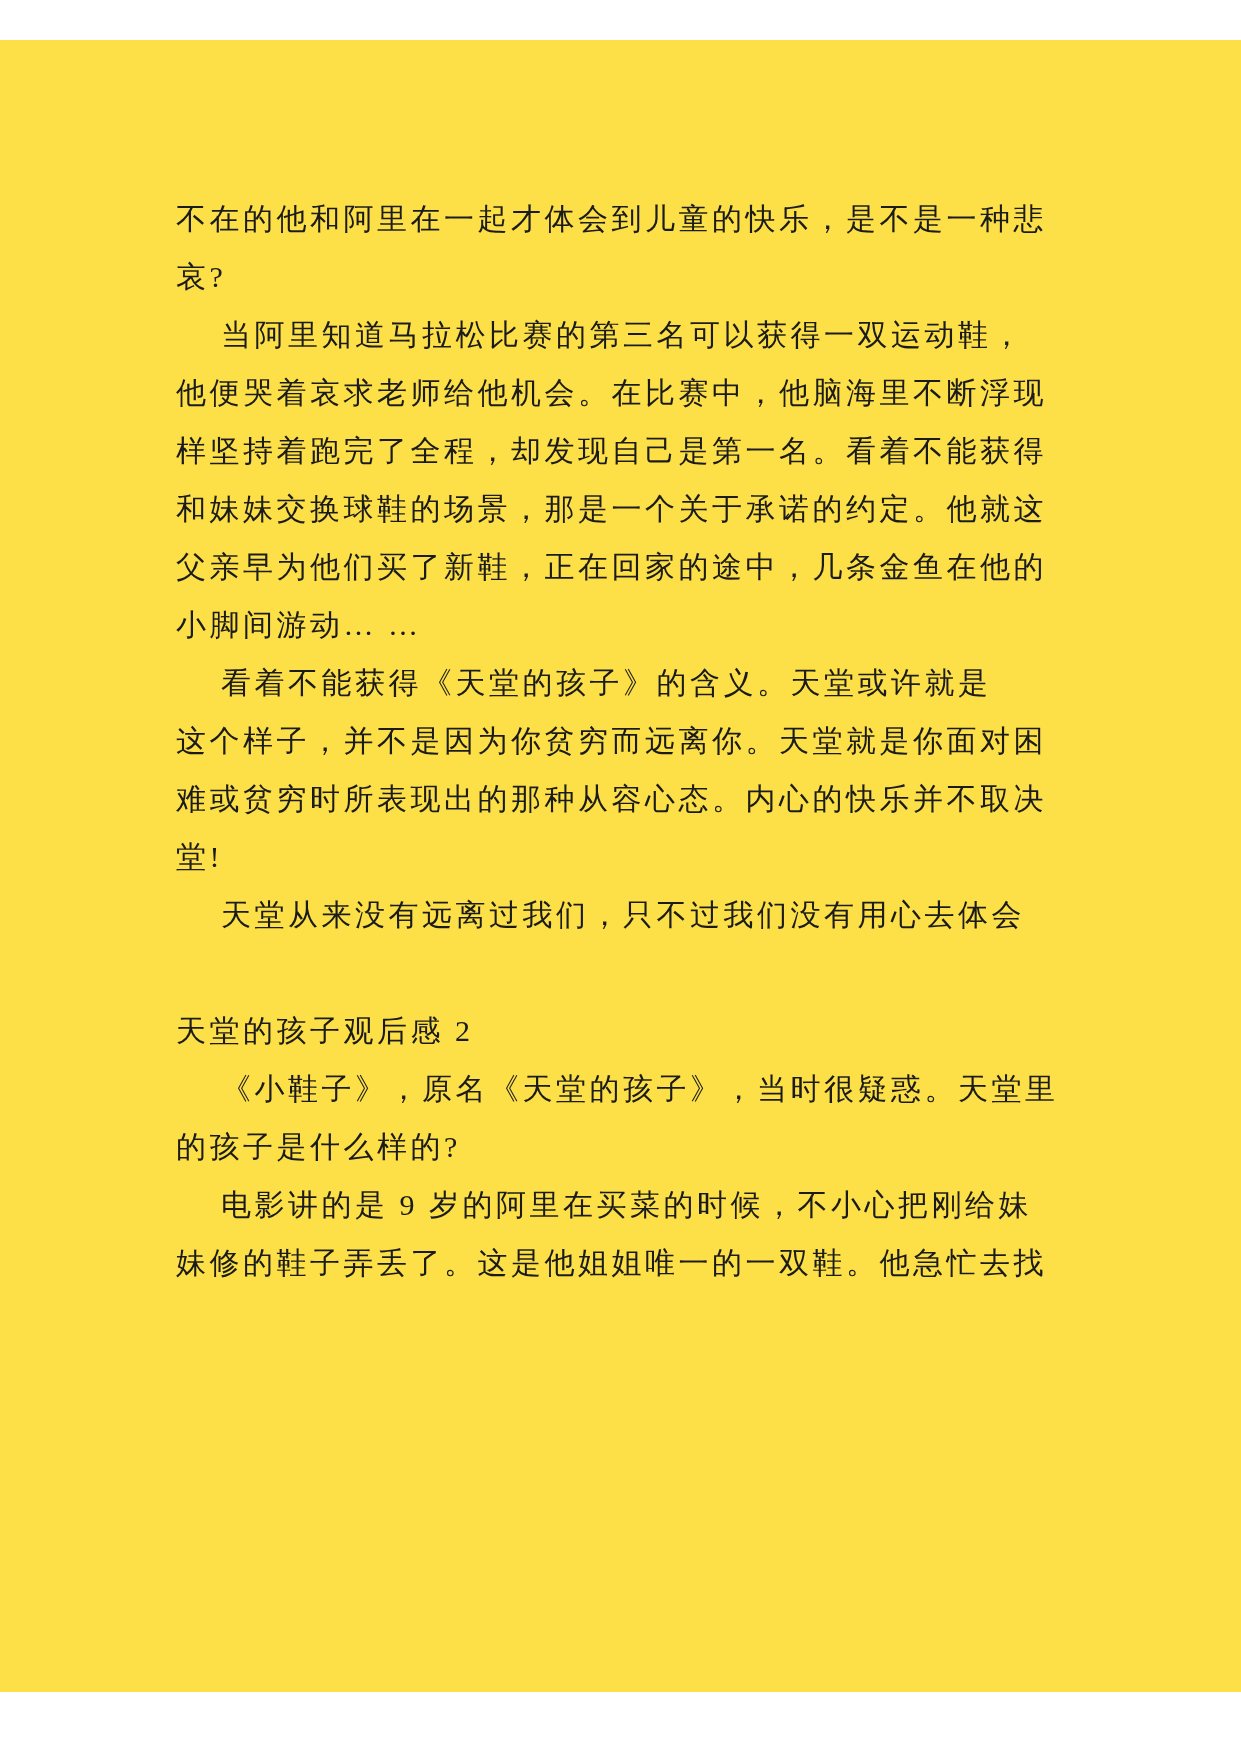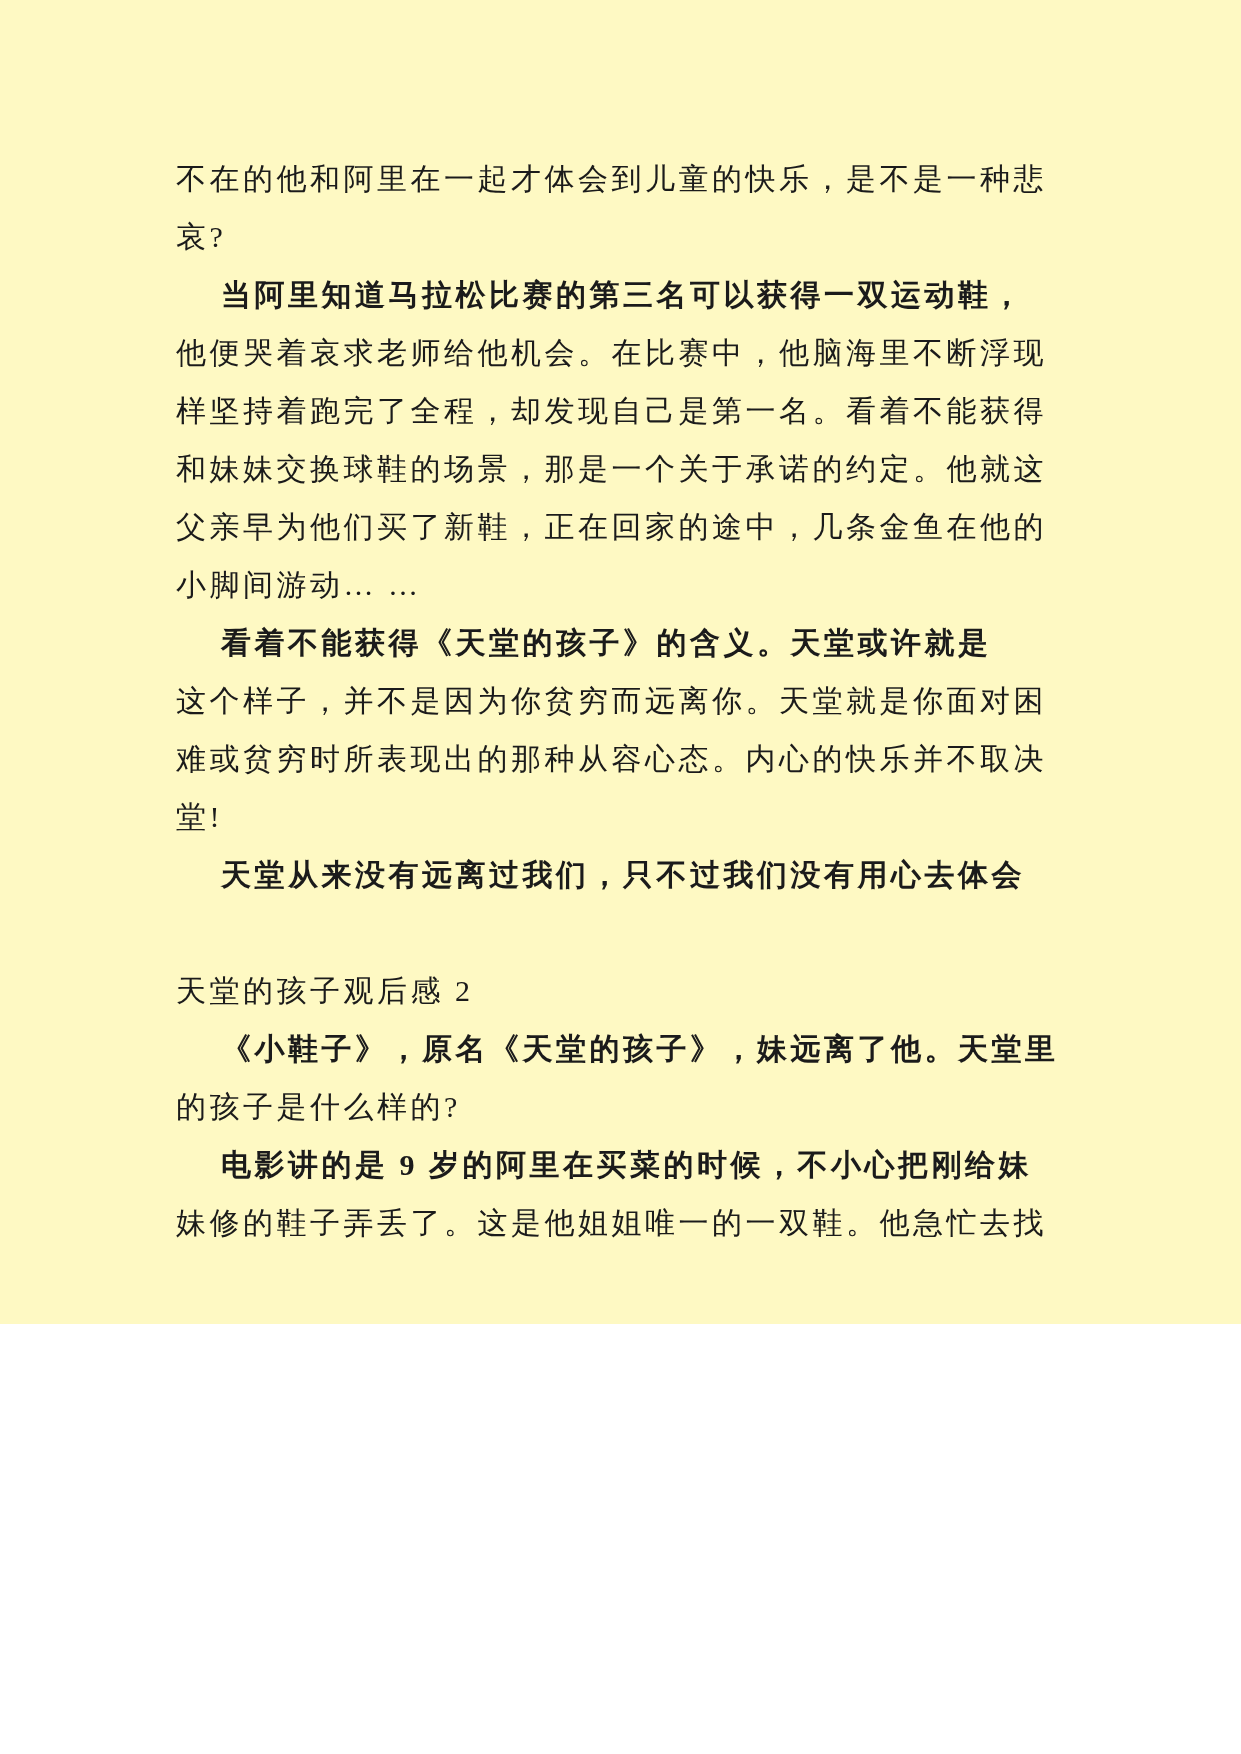--- a/index.html
+++ b/index.html
@@ -3,43 +3,43 @@
 <meta charset="utf-8">
 <style>
   html, body {
     margin: 0;
     padding: 0;
     background: #ffffff;
   }
   .page {
     position: relative;
     width: 1241px;
-    height: 1324px;
-    background: #fef9c3;
+    height: 1652px;
+    background: #fde047;
     overflow: hidden;
+    margin-top: 40px;
   }
   .doc {
     position: absolute;
     left: 176px;
     top: 150px;
     width: 900px;
     color: #1b1b1b;
     font-family: "Liberation Serif", "DejaVu Serif", serif;
     font-size: 30px;
     letter-spacing: 3.5px;
     font-weight: 400;
   }
   .line {
     height: 58px;
     line-height: 58px;
     white-space: pre;
   }
   .line.indent {
     padding-left: 45px;
-    font-weight: bold;
   }
   .gap {
     height: 58px;
   }
   .heading {
     height: 58px;
     line-height: 58px;
     white-space: pre;
   }
 </style>
@@ -56,18 +56,18 @@
       <div class="line">和妹妹交换球鞋的场景，那是一个关于承诺的约定。他就这</div>
       <div class="line">父亲早为他们买了新鞋，正在回家的途中，几条金鱼在他的</div>
       <div class="line">小脚间游动… …</div>
       <div class="line indent">看着不能获得《天堂的孩子》的含义。天堂或许就是</div>
       <div class="line">这个样子，并不是因为你贫穷而远离你。天堂就是你面对困</div>
       <div class="line">难或贫穷时所表现出的那种从容心态。内心的快乐并不取决</div>
       <div class="line">堂!</div>
       <div class="line indent">天堂从来没有远离过我们，只不过我们没有用心去体会</div>
       <div class="gap"></div>
       <div class="heading">天堂的孩子观后感 2</div>
-      <div class="line indent">《小鞋子》，原名《天堂的孩子》，妹远离了他。天堂里</div>
+      <div class="line indent">《小鞋子》，原名《天堂的孩子》，当时很疑惑。天堂里</div>
       <div class="line">的孩子是什么样的?</div>
       <div class="line indent">电影讲的是 9 岁的阿里在买菜的时候，不小心把刚给妹</div>
       <div class="line">妹修的鞋子弄丢了。这是他姐姐唯一的一双鞋。他急忙去找</div>
     </div>
 </div>
 
 </body></html>

